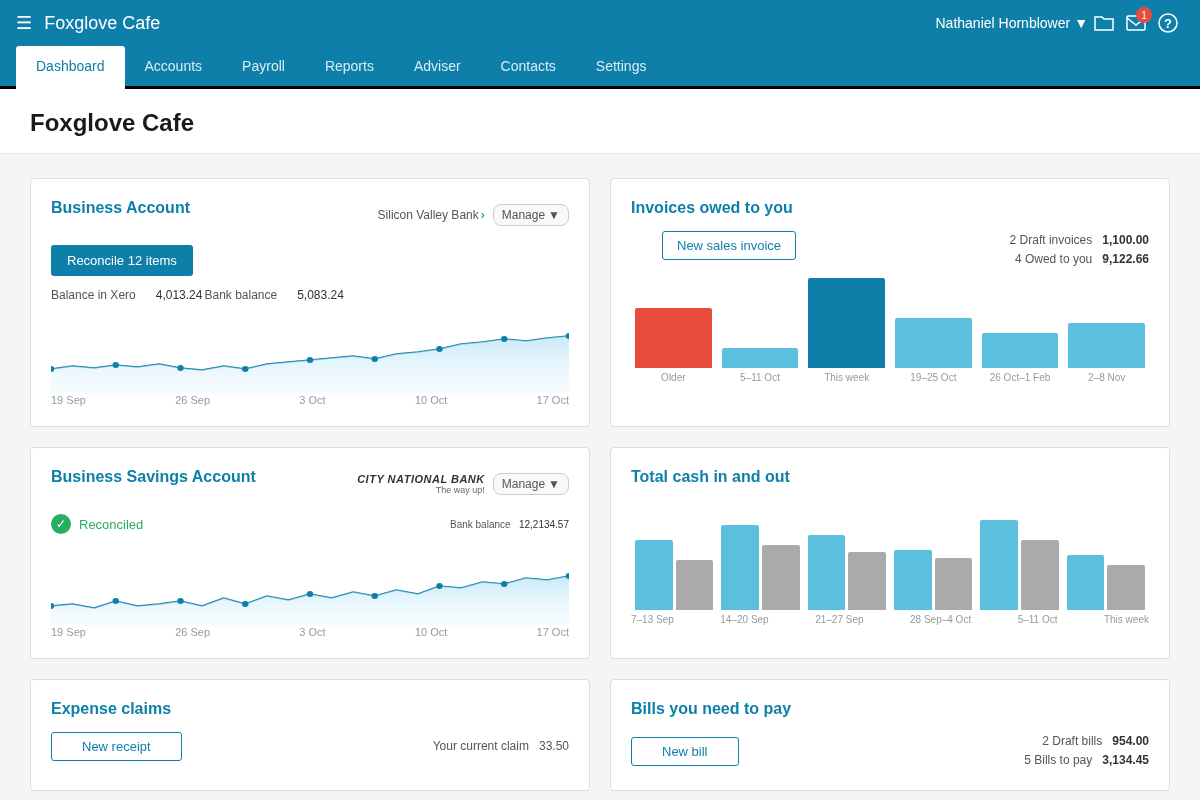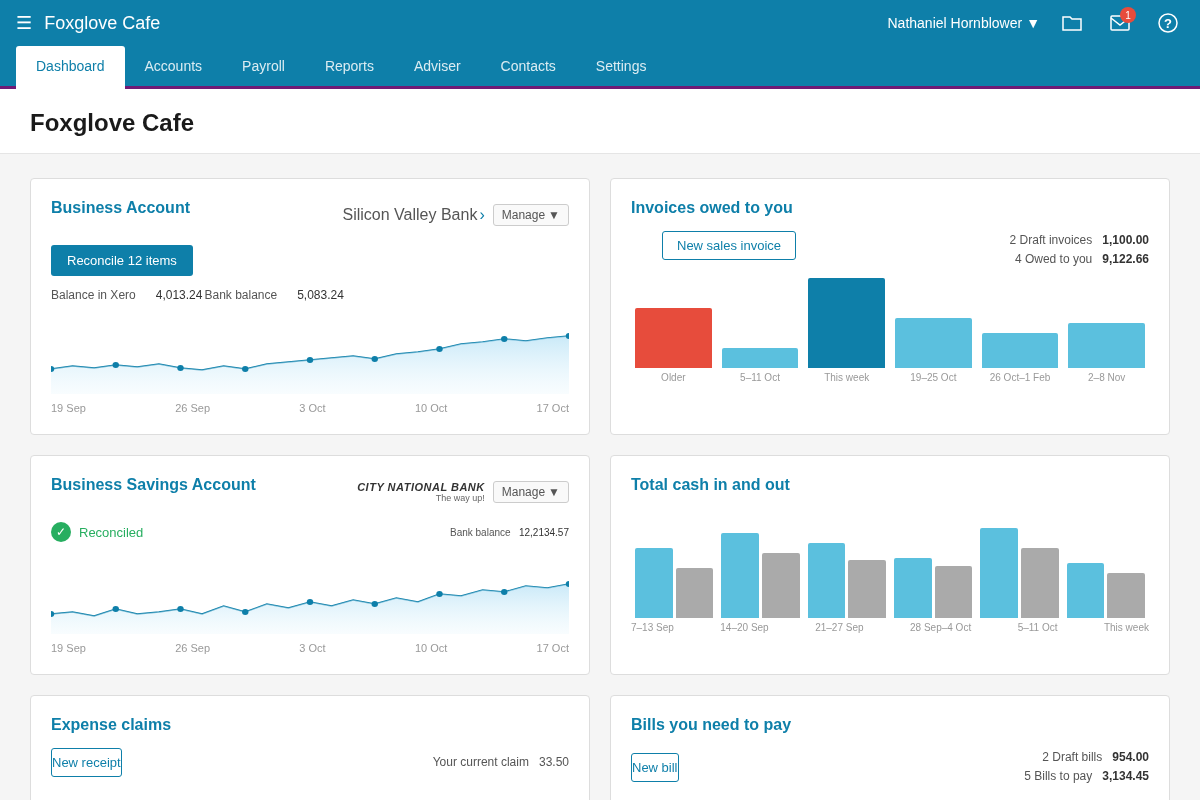--- a/index.html
+++ b/index.html
@@ -3,52 +3,52 @@
   <meta charset="utf-8">
   <style>
     * { box-sizing: border-box; margin: 0; padding: 0; }
     body { font-family: -apple-system, BlinkMacSystemFont, 'Segoe UI', Arial, sans-serif; background: #f5f5f5; font-size: 13px; color: #333; }
 
     
     .top-bar { background: #0e7fa9; display: flex; align-items: center; justify-content: space-between; padding: 0 16px; height: 46px; }
     .top-bar-left { display: flex; align-items: center; gap: 12px; }
     .hamburger { color: #fff; font-size: 18px; cursor: pointer; }
     .app-title { color: #fff; font-size: 18px; font-weight: 500; }
-    .top-bar-right { display: flex; align-items: center; gap: 16px; color: #fff; }
+    .top-bar-right { display: flex; align-items: center; gap: 0; color: #fff; }
     .user-name { font-size: 14px; cursor: pointer; display: flex; align-items: center; gap: 4px; }
     .top-icon { width: 32px; height: 32px; display: flex; align-items: center; justify-content: center; cursor: pointer; position: relative; }
     .notification-badge { background: #e74c3c; color: #fff; border-radius: 50%; font-size: 10px; width: 16px; height: 16px; display: flex; align-items: center; justify-content: center; position: absolute; top: 0; right: 0; }
 
     
-    .nav-tabs { background: #0e7fa9; display: flex; align-items: flex-start; padding: 0 16px; border-bottom: 3px solid #701a75; }
+    .nav-tabs { background: #0e7fa9; display: flex; align-items: flex-start; padding: 0 16px; border-bottom: 3px solid #000000; }
     .nav-tab { padding: 12px 20px; color: rgba(255,255,255,0.85); cursor: pointer; font-size: 14px; border-bottom: 3px solid transparent; margin-bottom: -3px; }
     .nav-tab.active { background: #fff; color: #0e7fa9; font-weight: 500; border-bottom: 3px solid #fff; border-radius: 3px 3px 0 0; }
 
     
     .page-header { background: #fff; padding: 20px 30px 16px; border-bottom: 1px solid #e5e5e5; }
     .page-header h1 { font-size: 24px; font-weight: 600; color: #1a1a1a; }
 
     
     .main { padding: 24px 30px; }
     .dashboard-grid { display: grid; grid-template-columns: 1fr 1fr; gap: 20px; }
 
     
     .card { background: #fff; border: 1px solid #ddd; border-radius: 4px; padding: 20px; }
     .card-title { color: #0e7fa9; font-size: 16px; font-weight: 600; margin-bottom: 14px; }
 
     
     .card-header-row { display: flex; align-items: center; justify-content: space-between; margin-bottom: 14px; }
-    .bank-name { font-size: 16px; color: #555; display: flex; align-items: flex-end; gap: 2px; }
+    .bank-name { font-size: 12px; color: #555; display: flex; align-items: flex-end; gap: 2px; }
     .bank-name .arrow { color: #0e7fa9; }
-    .manage-btn { font-size: 12px; color: #555; border: 1px solid #ccc; padding: 3px 8px; border-radius: 3px; cursor: pointer; background: #f9f9f9; display: flex; align-items: center; gap: 3px; }
+    .manage-btn { font-size: 12px; color: #555; border: 1px solid #ccc; padding: 3px 8px; border-radius: 8px; cursor: pointer; background: #f9f9f9; display: flex; align-items: center; gap: 3px; }
     .reconcile-btn { background: #0e7fa9; color: #fff; border: none; padding: 8px 16px; border-radius: 3px; font-size: 13px; cursor: pointer; margin-bottom: 12px; }
     .balance-row { display: flex; justify-content: flex-end; gap: 20px; margin-bottom: 4px; font-size: 12px; color: #555; }
     .balance-row .amount { color: #333; font-weight: 500; }
     .chart-area { height: 80px; position: relative; overflow: hidden; margin-top: 8px; }
-    .chart-labels { display: flex; justify-content: space-between; font-size: 11px; color: #999; margin-top: 8px; }
+    .chart-labels { display: flex; justify-content: space-between; font-size: 11px; color: #999; margin-top: 0; }
 
     
     .line-chart { width: 100%; height: 80px; }
 
     
     .invoices-header { display: flex; align-items: flex-start; justify-content: space-between; margin-bottom: 14px; padding-left: 31px; }
     .invoice-stats { text-align: right; font-size: 12px; color: #555; line-height: 1.6; }
     .invoice-stats .amount { color: #333; font-weight: 700; }
     .new-invoice-btn { background: #fff; color: #0e7fa9; border: 1px solid #0e7fa9; padding: 6px 14px; border-radius: 3px; font-size: 13px; cursor: pointer; }
     .bar-chart-area { height: 100px; display: flex; align-items: flex-end; gap: 10px; padding: 0 4px; }
@@ -66,21 +66,21 @@
     .bank-balance-right { margin-left: auto; font-size: 10px; color: #555; }
     .bank-balance-amount { color: #333; font-weight: 500; }
 
     
     .cash-chart-area { height: 110px; display: flex; align-items: flex-end; gap: 8px; padding: 0 4px; }
     .cash-bar-group { display: flex; gap: 3px; align-items: flex-end; flex: 1; }
     .cash-bar-labels { display: flex; justify-content: space-between; font-size: 10px; color: #999; margin-top: 4px; }
 
     
     .bottom-card-row { display: flex; align-items: center; justify-content: space-between; }
-    .new-receipt-btn { background: #fff; color: #0e7fa9; border: 1px solid #0e7fa9; padding: 6px 0; border-radius: 3px; font-size: 13px; cursor: pointer; }
+    .new-receipt-btn { background: #fff; color: #0e7fa9; border: 1px solid #0e7fa9; padding: 6px 30px; border-radius: 3px; font-size: 13px; cursor: pointer; }
     .claim-info { font-size: 12px; color: #555; text-align: right; line-height: 1.8; }
 
     .city-national { font-size: 11px; color: #333; font-weight: 700; font-style: italic; letter-spacing: 0.5px; }
     .city-national-sub { font-size: 9px; color: #666; }
   </style>
 </head>
 <body>
 
 <div class="top-bar">
   <div class="top-bar-left">

